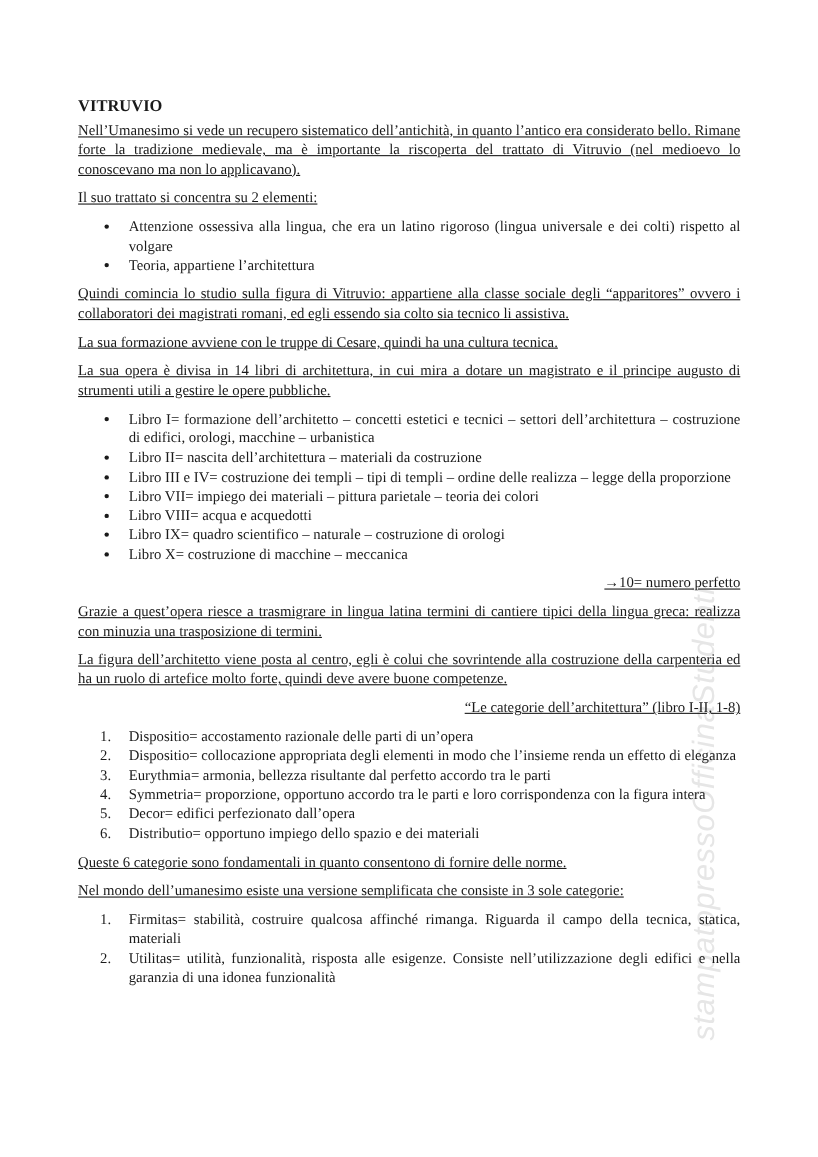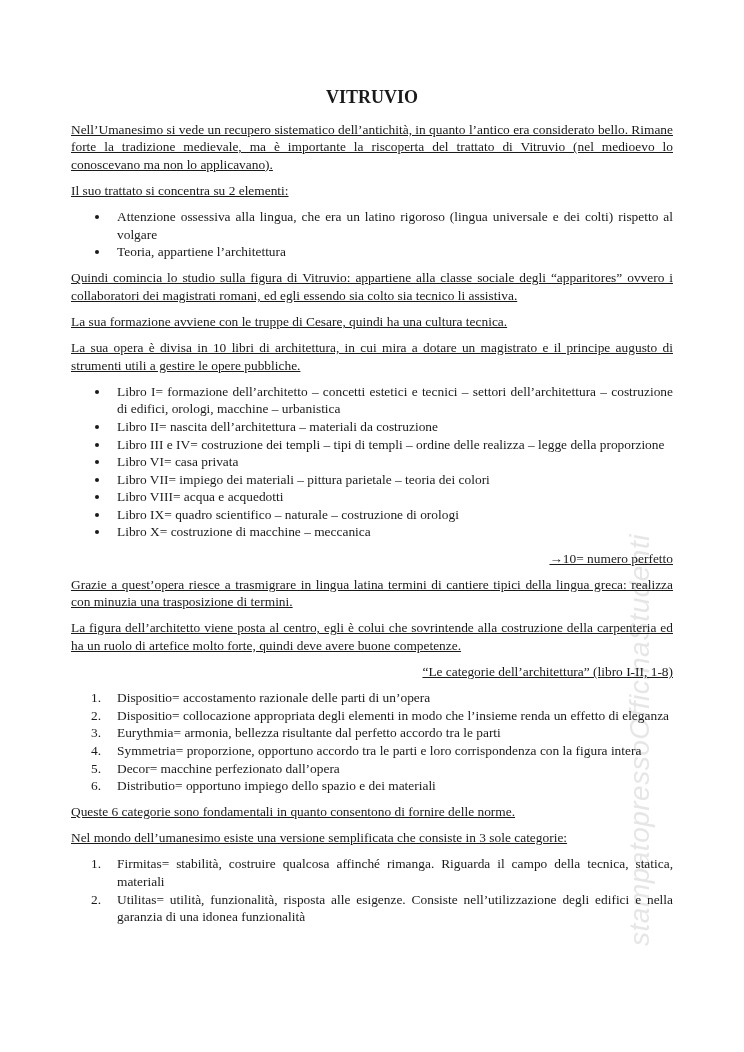--- a/index.html
+++ b/index.html
@@ -17,25 +17,24 @@
       font-size: 13.4px;
       line-height: 17.6px;
     }
     .page {
       position: absolute;
       left: 71px;
       top: 89px;
       width: 602px;
     }
     h1.title {
-      font-size: 18px;
+      font-size: 15px;
       font-weight: bold;
-      margin: 0 0 14px 0;
+      margin: 0 0 3px 0;
       line-height: 17.6px;
-      text-align: center;
     }
     p {
       margin: 0 0 8.5px 0;
       text-align: justify;
       text-decoration: underline;
     }
     p.left { text-align: right; }
     ul, ol {
       margin: 0 0 8.5px 0;
       padding: 0;
@@ -88,48 +87,47 @@
 
   <ul>
     <li class="bullet">Attenzione ossessiva alla lingua, che era un latino rigoroso (lingua universale e dei colti) rispetto al volgare</li>
     <li class="bullet">Teoria, appartiene l’architettura</li>
   </ul>
 
   <p>Quindi comincia lo studio sulla figura di Vitruvio: appartiene alla classe sociale degli “apparitores” ovvero i collaboratori dei magistrati romani, ed egli essendo sia colto sia tecnico li assistiva.</p>
 
   <p>La sua formazione avviene con le truppe di Cesare, quindi ha una cultura tecnica.</p>
 
-  <p>La sua opera è divisa in 10 libri di architettura, in cui mira a dotare un magistrato e il principe augusto di strumenti utili a gestire le opere pubbliche.</p>
+  <p>La sua opera è divisa in 14 libri di architettura, in cui mira a dotare un magistrato e il principe augusto di strumenti utili a gestire le opere pubbliche.</p>
 
   <ul>
     <li class="bullet">Libro I= formazione dell’architetto – concetti estetici e tecnici – settori dell’architettura – costruzione di edifici, orologi, macchine – urbanistica</li>
     <li class="bullet">Libro II= nascita dell’architettura – materiali da costruzione</li>
     <li class="bullet">Libro III e IV= costruzione dei templi – tipi di templi – ordine delle realizza – legge della proporzione</li>
-    <li class="bullet">Libro VI= casa privata</li>
     <li class="bullet">Libro VII= impiego dei materiali – pittura parietale – teoria dei colori</li>
     <li class="bullet">Libro VIII= acqua e acquedotti</li>
     <li class="bullet">Libro IX= quadro scientifico – naturale – costruzione di orologi</li>
     <li class="bullet">Libro X= costruzione di macchine – meccanica</li>
   </ul>
 
   <p class="left">→10= numero perfetto</p>
 
   <p>Grazie a quest’opera riesce a trasmigrare in lingua latina termini di cantiere tipici della lingua greca: realizza con minuzia una trasposizione di termini.</p>
 
   <p>La figura dell’architetto viene posta al centro, egli è colui che sovrintende alla costruzione della carpenteria ed ha un ruolo di artefice molto forte, quindi deve avere buone competenze.</p>
 
   <p class="left">“Le categorie dell’architettura” (libro I-II, 1-8)</p>
 
 
   <ol>
     <li><span class="num">1.</span><span>Dispositio= accostamento razionale delle parti di un’opera</span></li>
     <li><span class="num">2.</span><span>Dispositio= collocazione appropriata degli elementi in modo che l’insieme renda un effetto di eleganza</span></li>
     <li><span class="num">3.</span><span>Eurythmia= armonia, bellezza risultante dal perfetto accordo tra le parti</span></li>
     <li><span class="num">4.</span><span>Symmetria= proporzione, opportuno accordo tra le parti e loro corrispondenza con la figura intera</span></li>
-    <li><span class="num">5.</span><span>Decor= macchine perfezionato dall’opera</span></li>
+    <li><span class="num">5.</span><span>Decor= edifici perfezionato dall’opera</span></li>
     <li><span class="num">6.</span><span>Distributio= opportuno impiego dello spazio e dei materiali</span></li>
   </ol>
 
   <p>Queste 6 categorie sono fondamentali in quanto consentono di fornire delle norme.</p>
 
   <p>Nel mondo dell’umanesimo esiste una versione semplificata che consiste in 3 sole categorie:</p>
 
   <ol>
     <li><span class="num">1.</span><span>Firmitas= stabilità, costruire qualcosa affinché rimanga. Riguarda il campo della tecnica, statica, materiali</span></li>
     <li><span class="num">2.</span><span>Utilitas= utilità, funzionalità, risposta alle esigenze. Consiste nell’utilizzazione degli edifici e nella garanzia di una idonea funzionalità</span></li>

